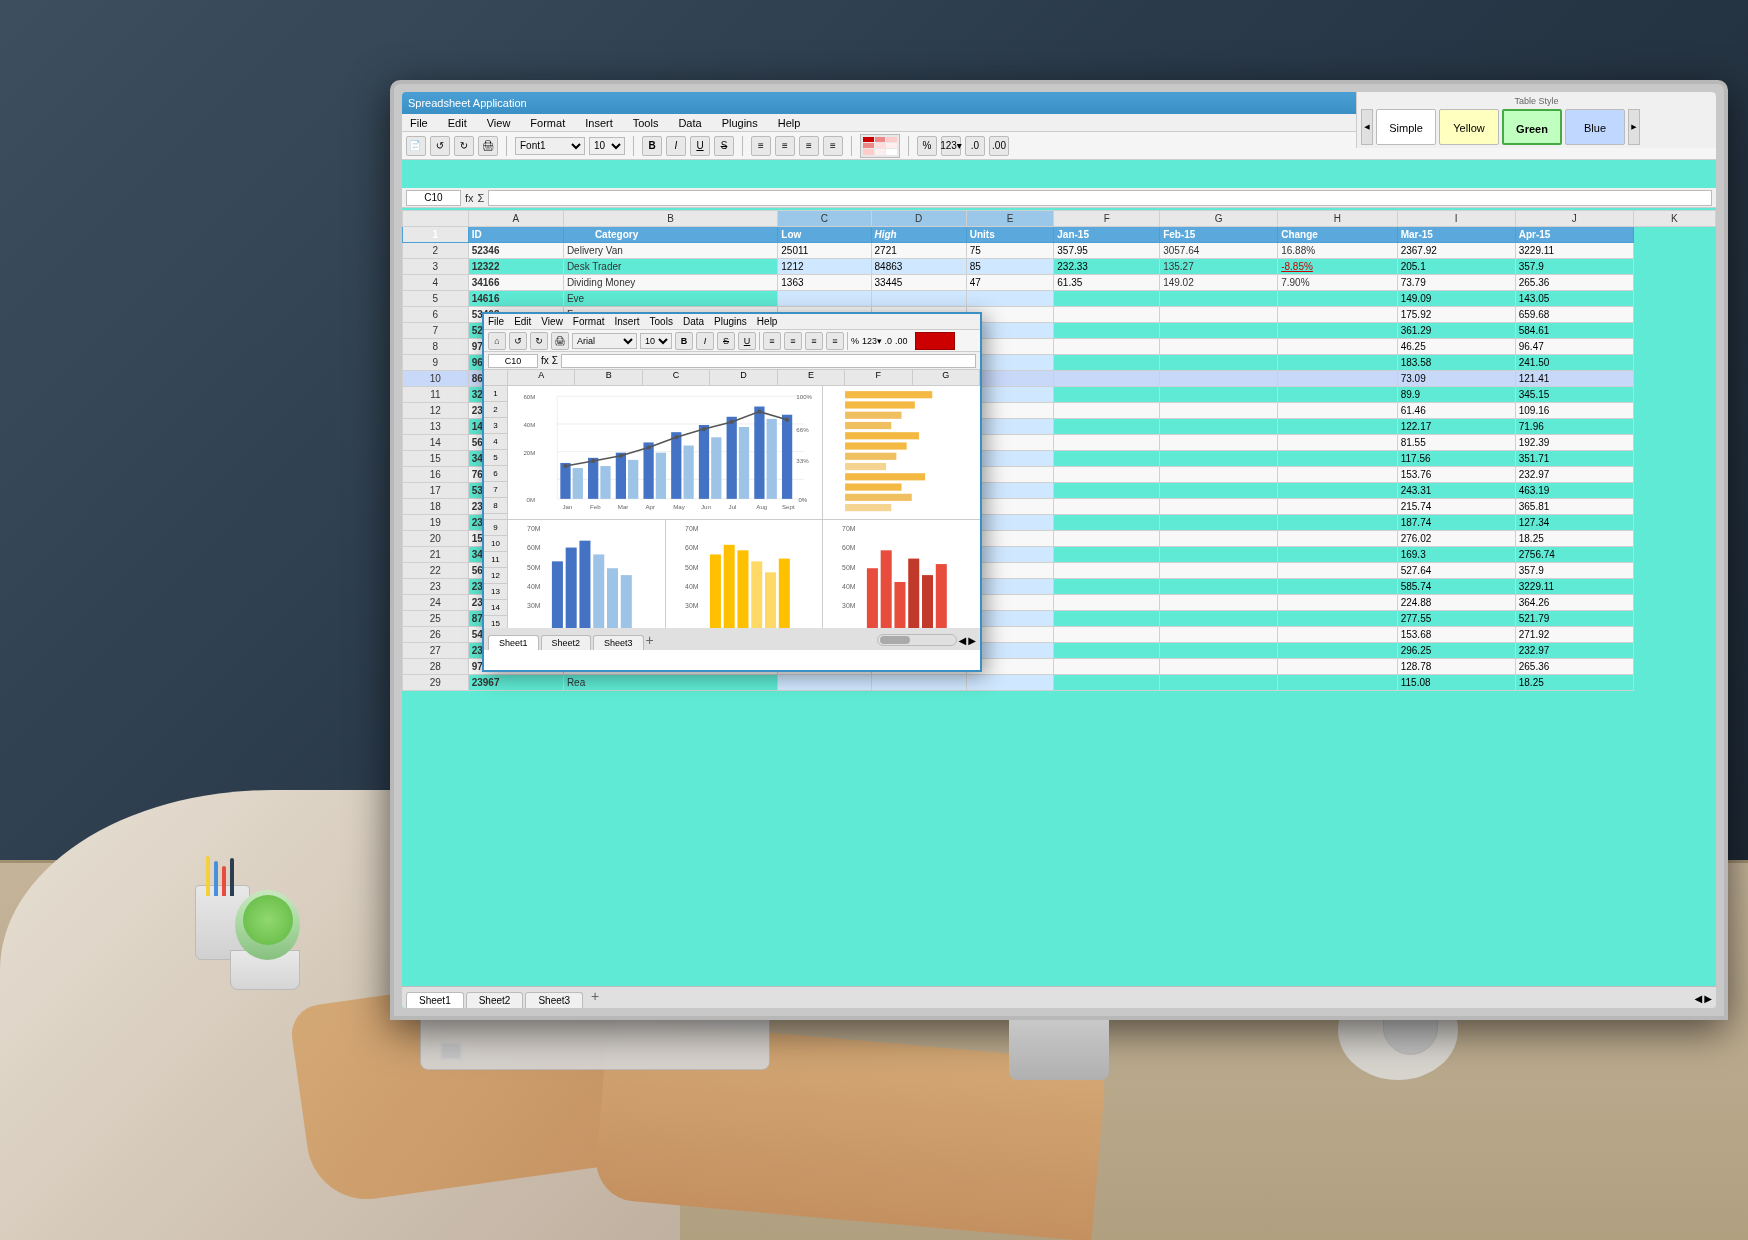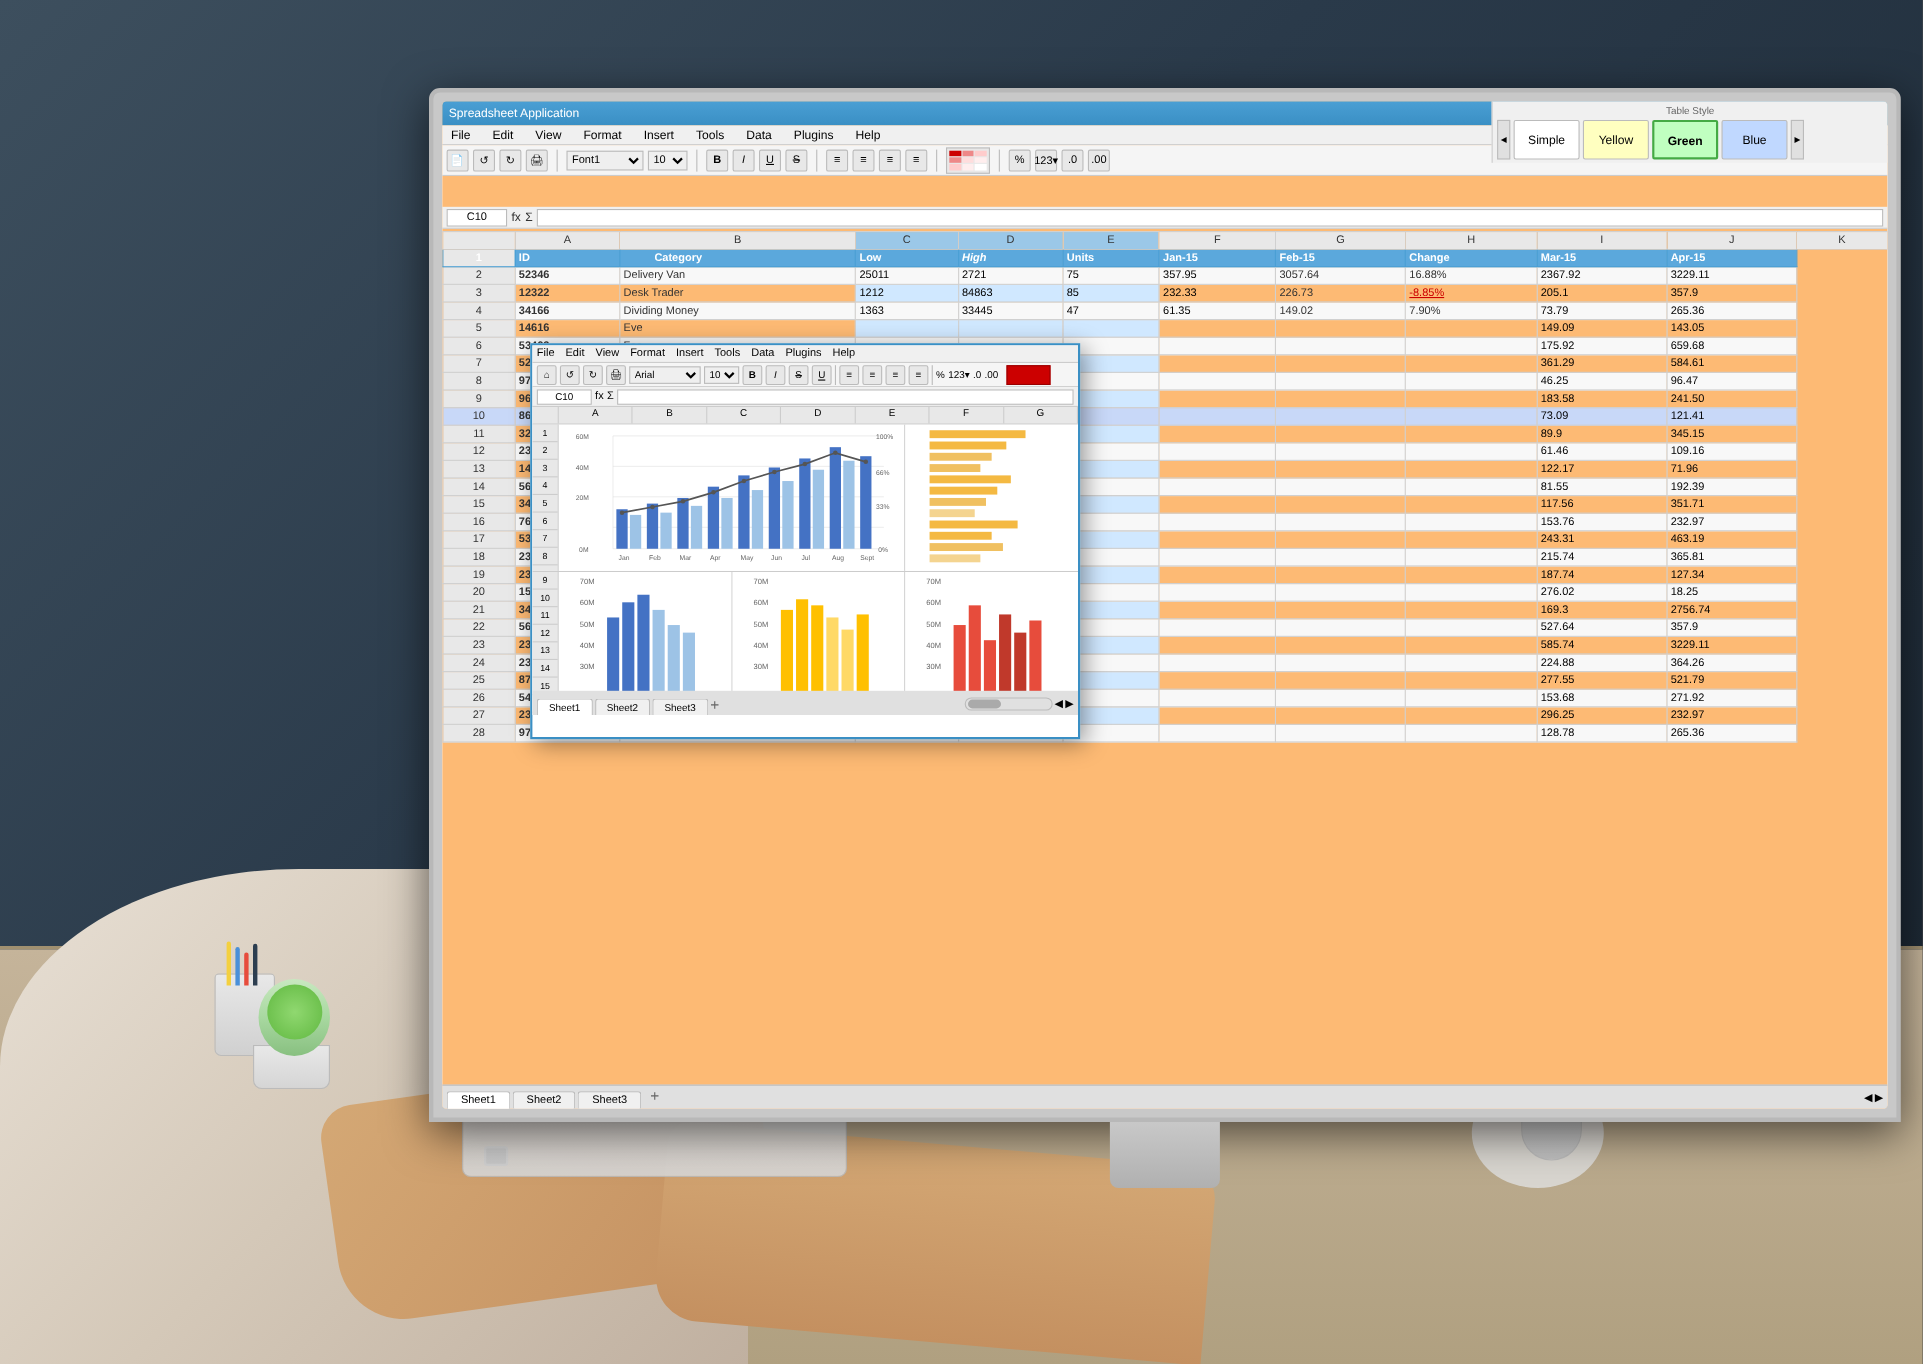--- a/index.html
+++ b/index.html
@@ -16,21 +16,21 @@
     .bg-scene {
       position: absolute;
       inset: 0;
       background: linear-gradient(135deg, #3d4f5e 0%, #2a3a4a 40%, #1a2530 100%);
     }
 
     
     .spreadsheet-app {
       position: absolute;
       inset: 0;
-      background: #fdba74;
+      background: #5eead4;
       font-size: 11px;
       font-family: Arial, sans-serif;
     }
 
     
     .title-bar {
       height: 22px;
       background: linear-gradient(180deg, #4a9fd4 0%, #3a8fc4 100%);
       display: flex;
       align-items: center;
@@ -425,21 +425,21 @@
                   <td class="">3229.11</td>
                 </tr>
                 <tr>
                   <td class="row-header">3</td>
                   <td class="col-id">12322</td>
                   <td class="col-cat">Desk Trader</td>
                   <td class="col-c">1212</td>
                   <td class="col-d">84863</td>
                   <td class="col-e">85</td>
                   <td class="col-f">232.33</td>
-                  <td class="col-g">226.73</td>
+                  <td class="col-g">135.27</td>
                   <td class="col-h" style="color: rgb(204, 0, 0); text-decoration: underline;">-8.85%</td>
                   <td class="">205.1</td>
                   <td class="">357.9</td>
                 </tr>
                 <tr>
                   <td class="row-header">4</td>
                   <td class="col-id">34166</td>
                   <td class="col-cat">Dividing Money</td>
                   <td class="col-c">1363</td>
                   <td class="col-d">33445</td>
@@ -754,20 +754,33 @@
                   <td class="col-id">97583</td>
                   <td class="col-cat">Pol</td>
                   <td class="col-c"></td>
                   <td class="col-d"></td>
                   <td class="col-e"></td>
                   <td class="col-f"></td>
                   <td class="col-g"></td>
                   <td class="col-h"></td>
                   <td class="">128.78</td>
                   <td class="">265.36</td>
+                </tr>
+                <tr>
+                  <td class="row-header">29</td>
+                  <td class="col-id">23967</td>
+                  <td class="col-cat">Rea</td>
+                  <td class="col-c"></td>
+                  <td class="col-d"></td>
+                  <td class="col-e"></td>
+                  <td class="col-f"></td>
+                  <td class="col-g"></td>
+                  <td class="col-h"></td>
+                  <td class="">115.08</td>
+                  <td class="">18.25</td>
                 </tr>
               </tbody>
           </table>
         </div>
 
         <div class="sheet-tabs" style="position:absolute;bottom:0;left:0;right:0;">
           <div class="sheet-tab active">Sheet1</div>
           <div class="sheet-tab">Sheet2</div>
           <div class="sheet-tab">Sheet3</div>
           <button class="sheet-add">+</button>

